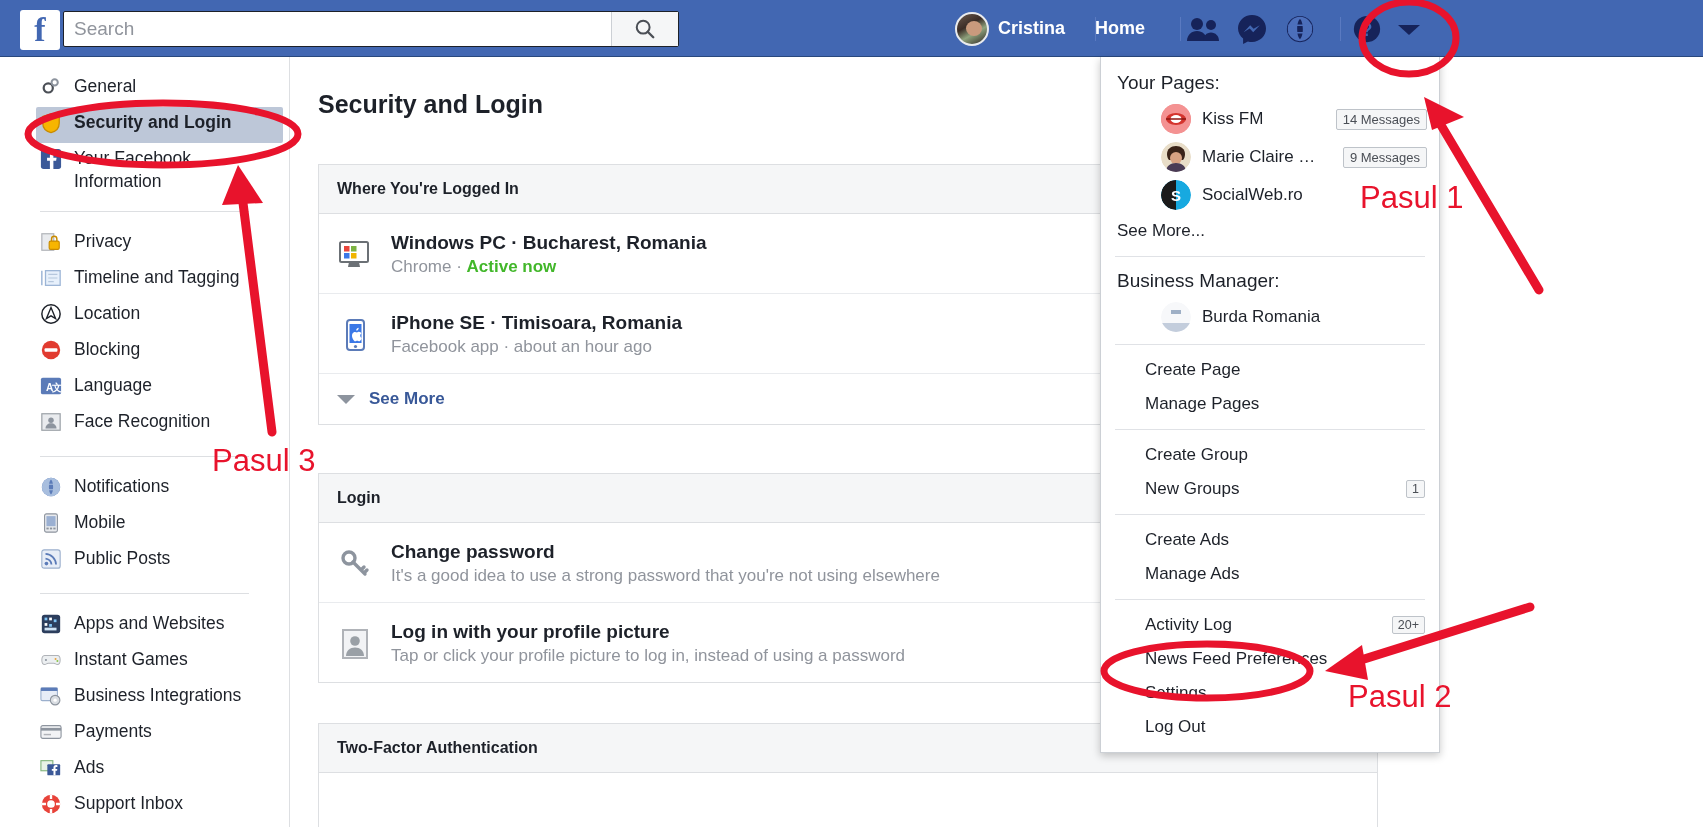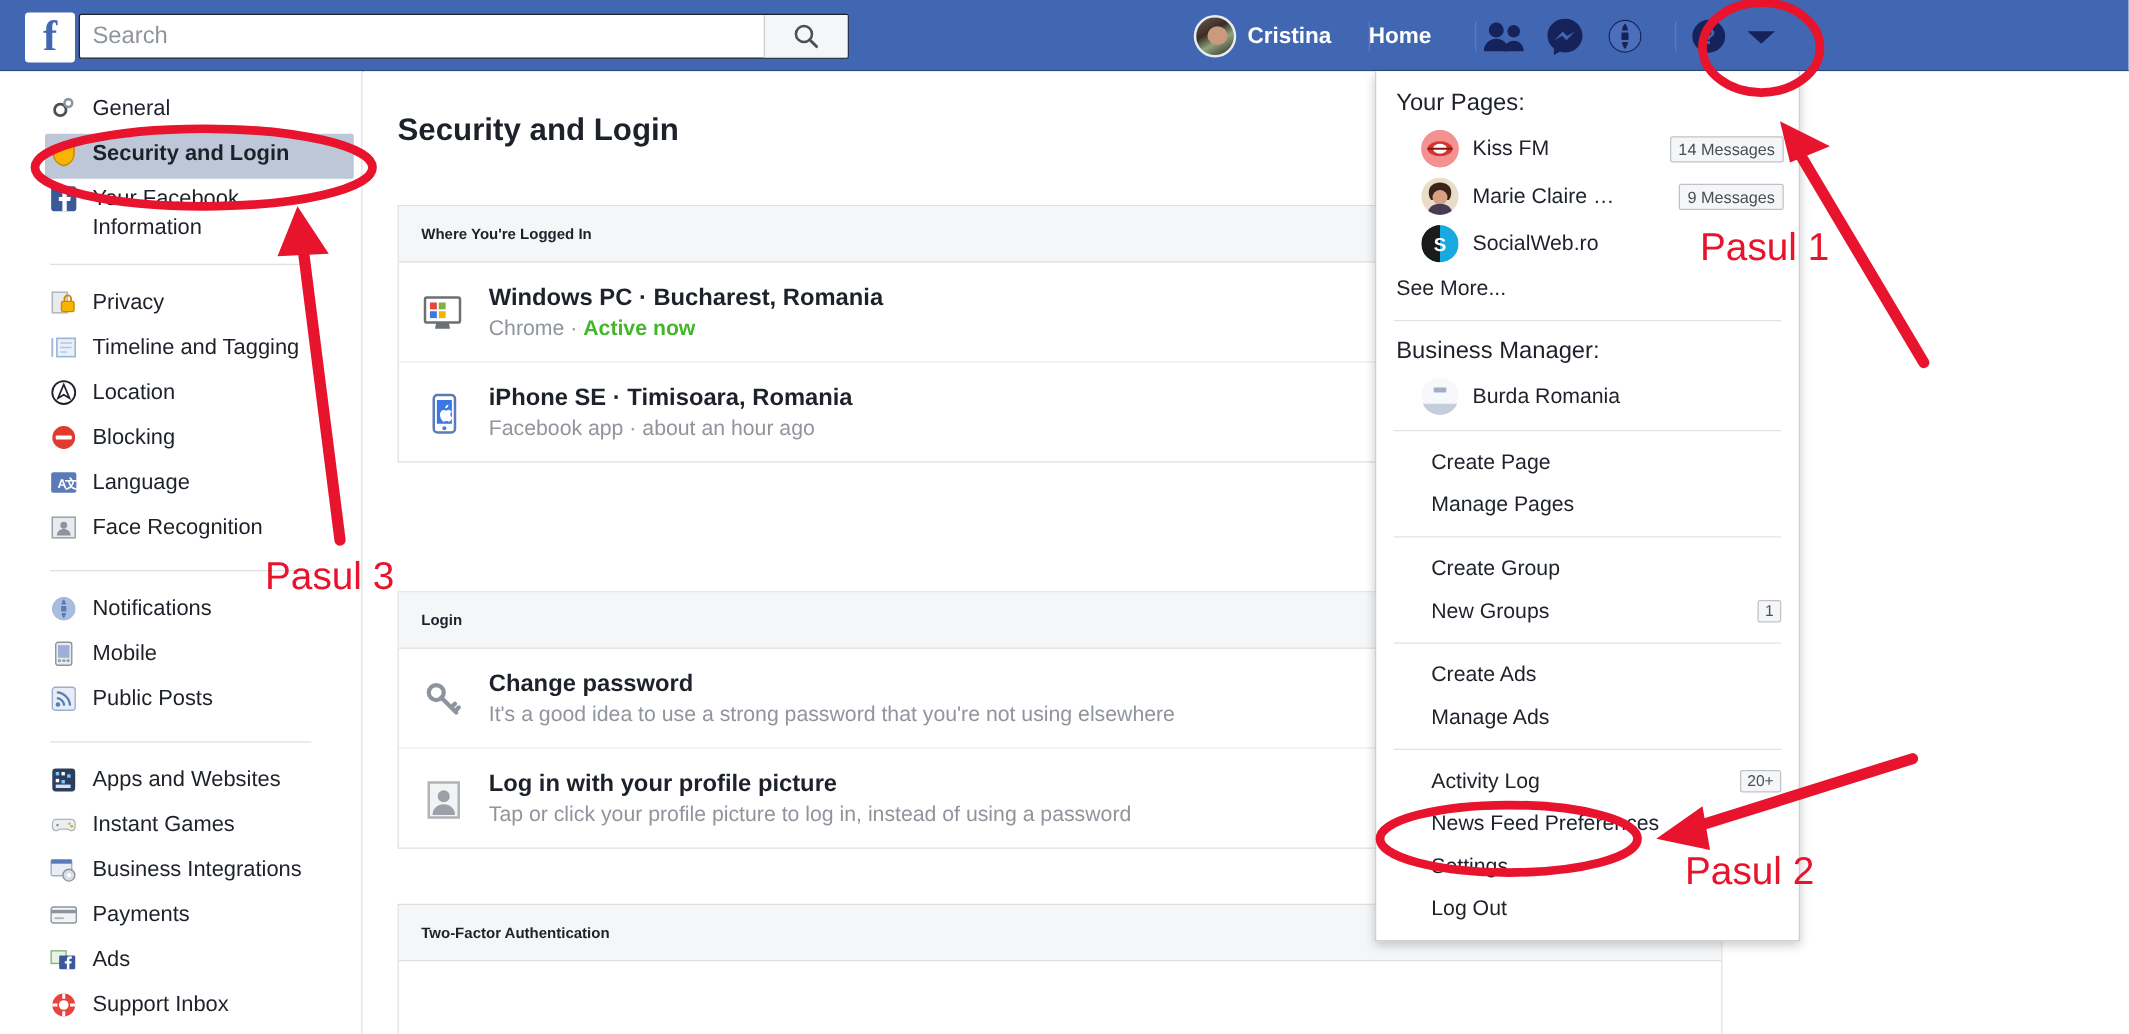--- a/index.html
+++ b/index.html
@@ -83,21 +83,21 @@
   #page-title{
     position:absolute;left:27px;top:33px;
     font-size:25px;font-weight:bold;color:#1d2129;
   }
   .card{
     position:absolute;left:27px;width:1060px;
     border:1px solid #dddfe2;background:#fff;box-sizing:border-box;
   }
   .card-head{
     background:#f5f6f7;border-bottom:1px solid #dddfe2;
-    padding:15px 18px;font-size:12px;font-weight:bold;color:#1d2129;
+    padding:15px 18px;font-size:16px;font-weight:bold;color:#1d2129;
   }
   .row{
     display:flex;align-items:center;gap:18px;
     padding:16px 18px;border-bottom:1px solid #e9ebee;
   }
   .row:last-child{border-bottom:none;}
   .row-ico{width:36px;height:36px;flex:0 0 36px;position:relative;margin-top:2px;}
   .row-title{font-size:19px;font-weight:bold;color:#1d2129;line-height:25px;}
   .row-sub{font-size:17px;color:#90949c;margin-top:2px;}
   .active-now{color:#42b72a;font-weight:bold;}
@@ -113,21 +113,21 @@
   
   #dropdown{
     position:absolute;left:1100px;top:57px;width:340px;
     background:#fff;border:1px solid #ccd0d5;border-top:none;
     box-shadow:0 3px 8px rgba(0,0,0,.22);
     padding:10px 0 8px 0;box-sizing:border-box;z-index:40;
     font-size:16.5px;color:#1d2129;
   }
   .dd-section-label{padding:5px 16px 6px 16px;font-size:19px;color:#1d2129;}
   .dd-page{
-    display:flex;align-items:center;gap:11px;padding:4px 12px 4px 36px;cursor:pointer;
+    display:flex;align-items:center;gap:11px;padding:4px 12px 4px 60px;cursor:pointer;
   }
   .pg-ico{width:30px;height:30px;border-radius:50%;flex:0 0 30px;position:relative;overflow:hidden;}
   .pg-name{flex:1;font-size:17px;white-space:nowrap;overflow:hidden;text-overflow:ellipsis;}
   .pg-badge{
     border:1px solid #bec3c9;border-radius:2px;background:#f5f6f7;
     font-size:13px;color:#4b4f56;padding:2px 6px;white-space:nowrap;
   }
   .dd-item{
     display:flex;align-items:center;padding:7px 14px 7px 44px;cursor:pointer;font-size:17px;
   }
@@ -450,20 +450,24 @@
             <path d="M19.8 11.8c.5-.6 1.4-1 1.9-1 .1.7-.2 1.4-.6 1.9-.5.6-1.2 1-1.9.9-.1-.7.2-1.4.6-1.8zm2.6 3c-1-.1-1.9.6-2.4.6s-1.2-.5-2-.5c-1 0-2 .6-2.5 1.6-1.1 1.9-.3 4.7.8 6.2.5.8 1.1 1.6 1.9 1.6.8 0 1-.5 2-.5s1.2.5 2 .5 1.3-.7 1.8-1.5c.6-.9.8-1.7.8-1.8 0 0-1.6-.6-1.6-2.4 0-1.5 1.2-2.2 1.2-2.3-.6-1-1.6-1.1-2-1.2z" fill="#fff"></path>
             <circle cx="18.5" cy="29.5" r="1.6" fill="#5b7bb8"></circle>
           </svg>
       </span>
       <span>
         <div class="row-title">iPhone SE · Timisoara, Romania</div>
         <div class="row-sub">Facebook app · about an hour ago</div>
       </span>
     </div>
 
+    <div class="see-more">
+      <span class="caret-dn"></span>
+      <span>See More</span>
+    </div>
   </div>
 
   <div class="card" style="top:416px;">
     <div class="card-head">Login</div>
 
     <div class="row">
       <span class="row-ico">
         <svg width="36" height="36" viewBox="0 0 36 36">
             <circle cx="12" cy="12" r="6" fill="none" stroke="#8d949e" stroke-width="3.4"></circle>
             <path d="M16 16l12 12M24 24l3-3M27 27l3-3" stroke="#8d949e" stroke-width="3.4" stroke-linecap="round"></path>

